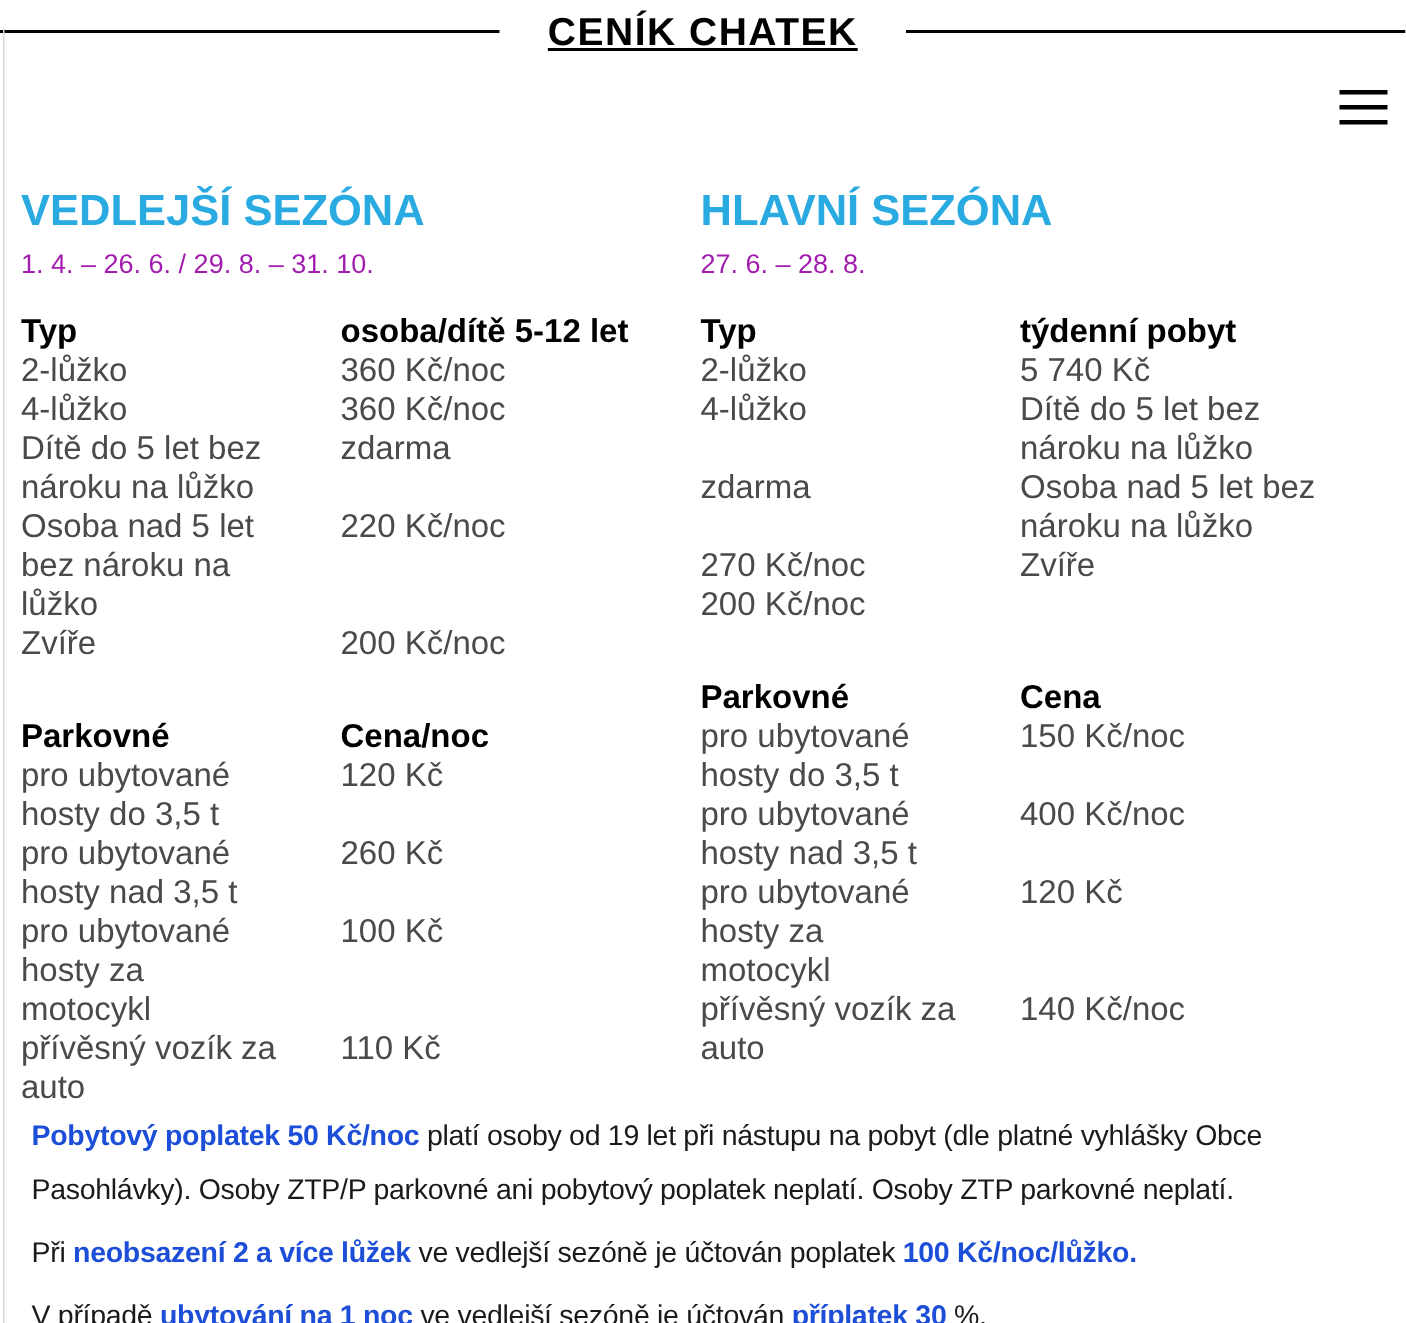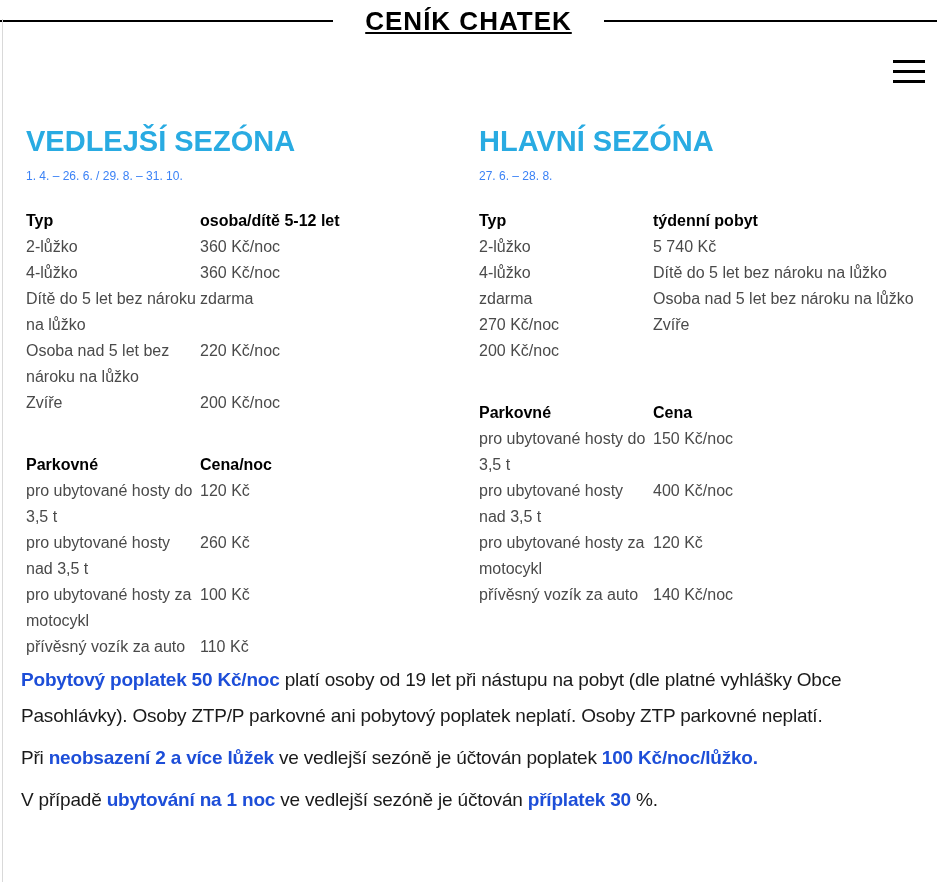--- a/index.html
+++ b/index.html
@@ -23,31 +23,31 @@
     margin:0 32px; white-space:nowrap;text-decoration:underline;
   }
   
   .hamburger {
     position:absolute; top:60px; right:12px; width:32px; cursor:pointer;
   }
   .hamburger .bar { height:3px; background:#000; margin-bottom:7px; }
   .hamburger .bar:last-child { margin-bottom:0; }
   
   .content {
-    margin-top:88px; padding-left:26px; padding-right:23px;
+    margin-top:88px; padding-left:14px; padding-right:23px;
     display:grid; grid-template-columns:440px 440px; column-gap:13px;
   }
   .season-name {
     font-size:29px; font-weight:700; color:#29abe2; line-height:34px;
   }
-  .season-dates { margin-top:6px; font-size:12px; line-height:24px; color:#3b82f6; }
+  .season-dates { margin-top:6px; font-size:18px; line-height:24px; color:#a21caf; }
   .price-table {
     margin-top:20px;
-    display:grid; grid-template-columns:174px 1fr; 
-    font-size:16px; line-height:26px;
+    display:grid; grid-template-columns:174px 1fr; column-gap:39px;
+    font-size:22px; line-height:26px;
   }
   .price-table .hdr { font-weight:700; color:#000; }
   .price-table .cell { color:#4a4a4a; }
   .parking { margin-top:36px; }
   
   .notes { margin-top:2px; padding-left:21px; padding-right:23px; }
   .notes p {
     font-size:19px; line-height:36px; color:#1a1a1a; letter-spacing:-0.2px;
     margin-bottom:6px;
   }

